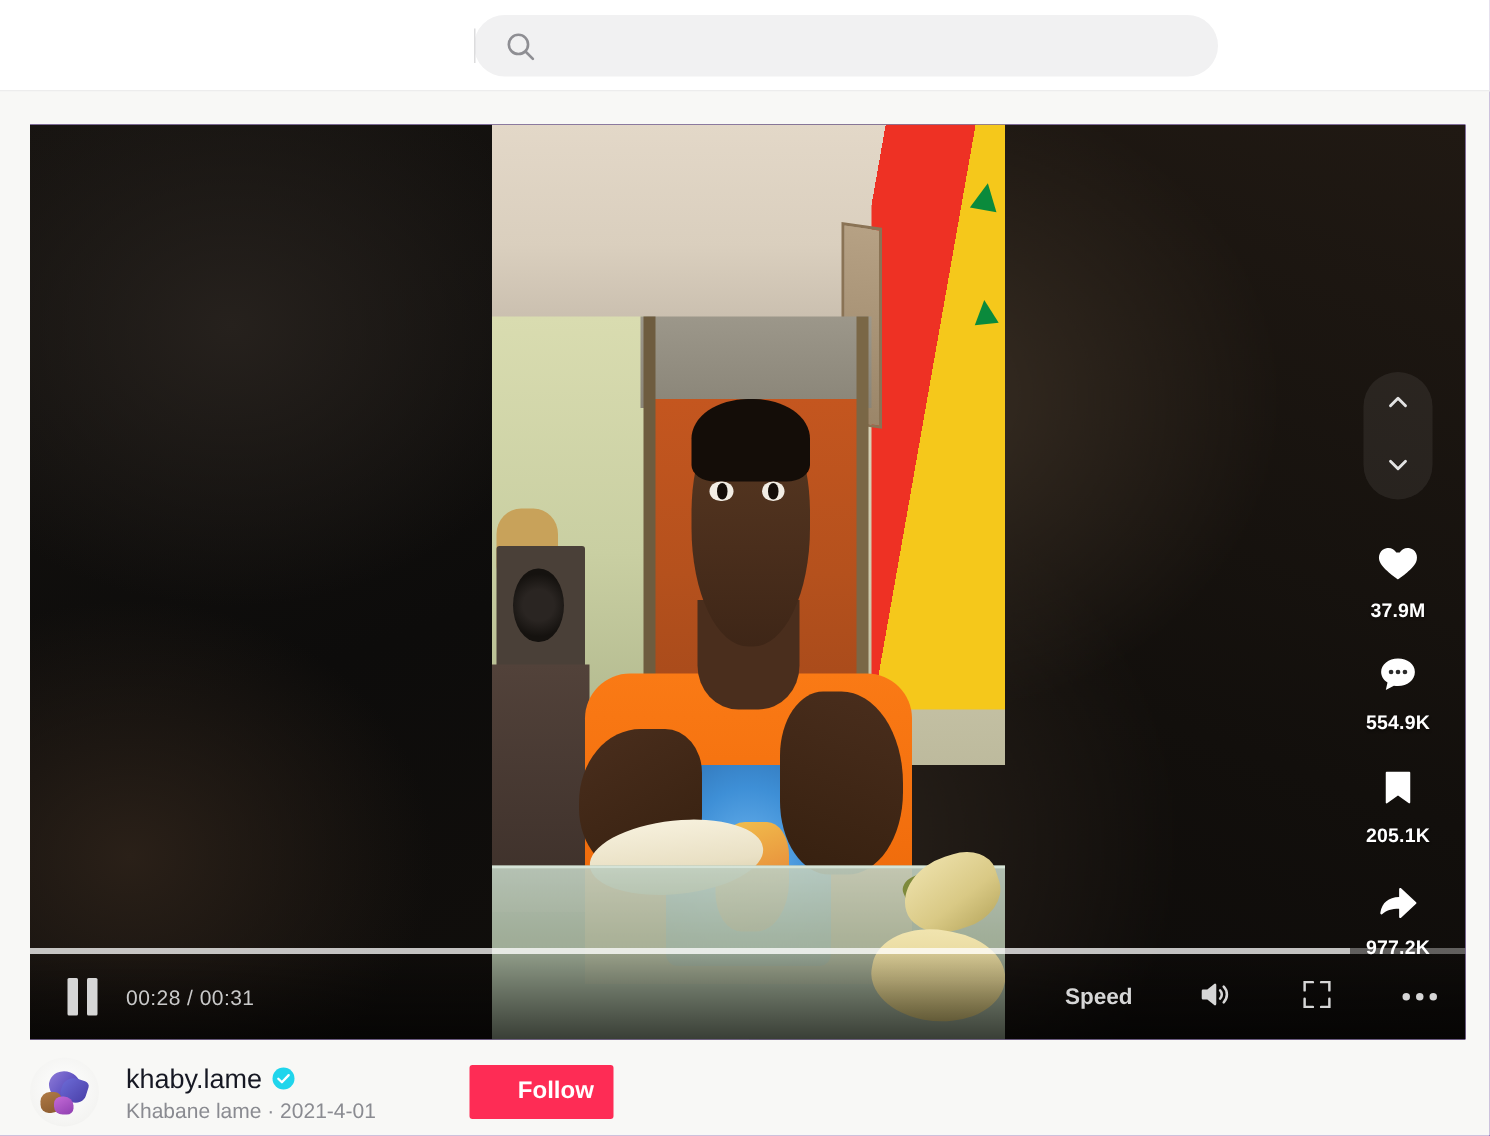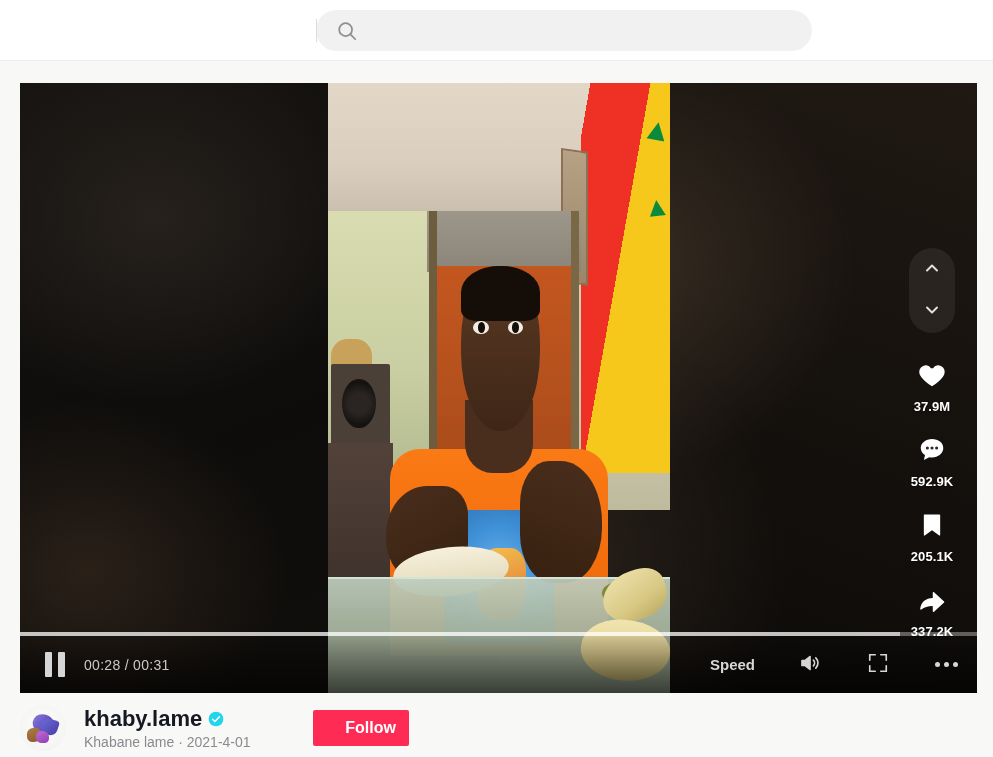--- a/index.html
+++ b/index.html
@@ -337,21 +337,21 @@
     border-radius: 45% 35% 50% 40%;
   }
   .avatar .a4 {
     position: absolute; left: 34%; top: 56%; width: 28%; height: 26%;
     background: linear-gradient(150deg, #C56BD8 0%, #8E3FB0 100%);
     border-radius: 40% 50% 35% 45%;
   }
   .author-text { margin-left: 18px; }
   .author-row { display: flex; align-items: center; }
   .uniq-id {
-    color: #161823; font-size: 22px; font-weight: bold; cursor: pointer; text-align: center;
+    color: #161823; font-size: 18px; font-weight: normal; cursor: pointer; text-align: center;
   }
   .verified {
     width: 16px; height: 16px; margin-left: 6px; flex: 0 0 auto;
   }
   .nickname {
     color: #8A8B91; font-size: 14px; margin-top: 2px;
   }
   .follow-btn {
     margin-left: 62px;
     width: 96px; height: 36px;
@@ -447,39 +447,39 @@
 
     <div class="act">
       <span class="act-icon">
         <svg width="30" height="30" viewBox="0 0 24 24" fill="#FFFFFF">
           <path d="M12 3.2c-5 0-9 3.2-9 7.2 0 2.3 1.3 4.3 3.4 5.6l-.9 4 4.3-2.3c.7.1 1.4.2 2.2.2 5 0 9-3.2 9-7.5s-4-7.2-9-7.2z"></path>
           <circle cx="8.3" cy="10.4" r="1.25" fill="#2B2B2B"></circle>
           <circle cx="12" cy="10.4" r="1.25" fill="#2B2B2B"></circle>
           <circle cx="15.7" cy="10.4" r="1.25" fill="#2B2B2B"></circle>
         </svg>
       </span>
-      <span class="act-count">592.9K</span>
+      <span class="act-count">554.9K</span>
     </div>
 
     <div class="act">
       <span class="act-icon">
         <svg width="28" height="28" viewBox="0 0 24 24" fill="#FFFFFF">
           <path d="M5.5 3h13a.5.5 0 0 1 .5.5v17.1c0 .4-.45.63-.78.4L12 16.6l-6.22 4.4a.47.47 0 0 1-.78-.4V3.5A.5.5 0 0 1 5.5 3z"></path>
         </svg>
       </span>
       <span class="act-count">205.1K</span>
     </div>
 
     <div class="act">
       <span class="act-icon">
         <svg width="30" height="30" viewBox="0 0 24 24" fill="#FFFFFF">
           <path d="M2.6 18.6c.9-5.2 4.3-8 10-8.2V6.2c0-.55.65-.84 1.05-.46l8 7.4a.62.62 0 0 1 0 .92l-8 7.4c-.4.38-1.05.09-1.05-.46v-4.3c-4 0-6.9.9-9.1 2.9-.35.3-.93.04-.9-.5z"></path>
         </svg>
       </span>
-      <span class="act-count">337.2K</span>
+      <span class="act-count">977.2K</span>
     </div>
   </div>
 
   <div class="progress-track">
     <div class="progress-fill" id="progress-fill" style="width: 92%;"></div>
   </div>
 
   <div class="controls">
     <button class="pause-btn">
       <span style="display:flex;gap:6px;">

